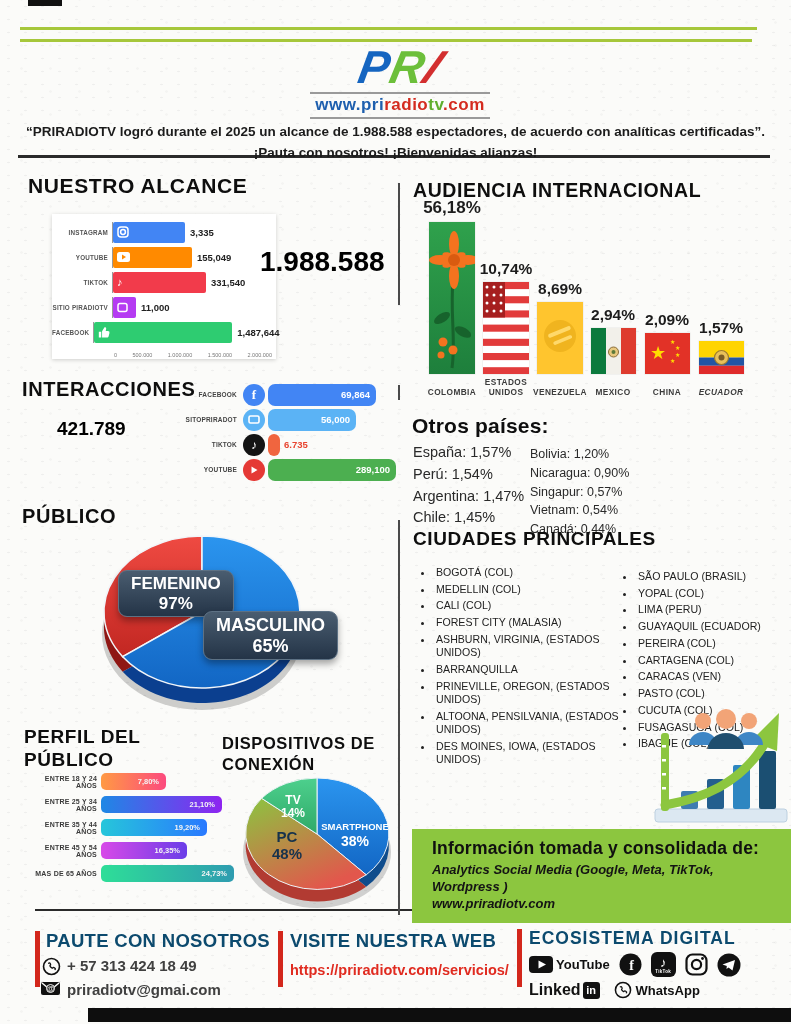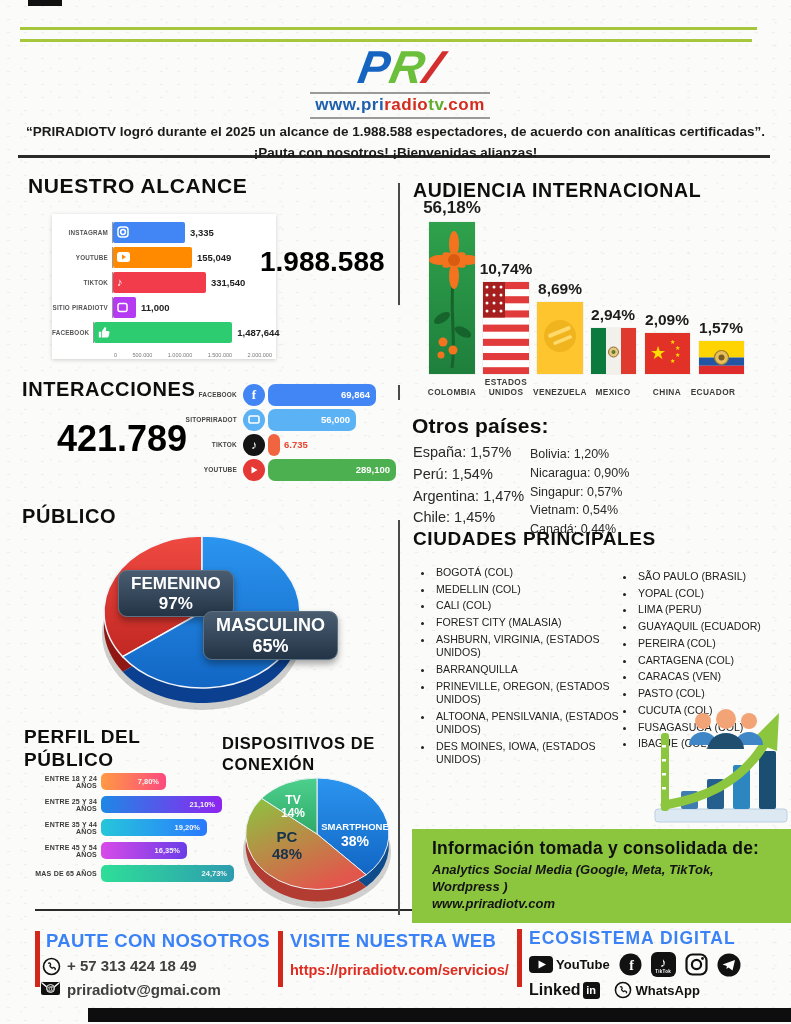--- a/index.html
+++ b/index.html
@@ -66,21 +66,21 @@
   .pf-row{position:absolute;display:flex;align-items:center;height:17px;z-index:2;}
   .pf-label{width:73px;text-align:right;font-size:7px;font-weight:700;color:#3a3a3a;padding-right:4px;letter-spacing:.2px;}
   .pf-bar{height:17px;border-radius:5px;display:flex;align-items:center;justify-content:flex-end;padding-right:7px;box-sizing:border-box;}
   .pf-val{font-size:7.5px;font-weight:800;color:#f4f4f4;}
   
   .fuente{position:absolute;left:412px;top:829px;width:346px;background:#8cc63f;padding:9px 20px 10px;z-index:2;}
   .fuente .f-title{font-weight:800;font-size:17.5px;color:#101010;letter-spacing:.2px;}
   .fuente .f-line{font-style:italic;font-weight:700;font-size:13px;color:#141414;margin-top:3px;line-height:1.3;}
   
   .redbar{position:absolute;width:4.5px;background:#d3271c;z-index:2;}
-  .ft-title{position:absolute;font-weight:900;font-size:18.5px;color:#3b82f6;letter-spacing:.3px;z-index:2;white-space:nowrap;}
+  .ft-title{position:absolute;font-weight:900;font-size:18.5px;color:#0c4a6e;letter-spacing:.3px;z-index:2;white-space:nowrap;}
   .ft-text{position:absolute;font-weight:700;font-size:15px;color:#404040;z-index:2;white-space:nowrap;}
   .ft-link{position:absolute;font-weight:700;font-size:14.5px;color:#e02b20;z-index:2;white-space:nowrap;}
   .soc{display:inline-flex;align-items:center;justify-content:center;}
   .bottom-bar{position:absolute;left:88px;top:1008px;right:0;height:14px;background:#0e0e0e;z-index:2;}
   svg{display:block;}
 </style>
 </head>
 <body>
 
 <div id="page">
@@ -275,40 +275,40 @@
     <div class="fpct" style="left:308px;bottom:59px;">1,57%</div>
     <div class="fbar" style="left:286px;width:45px;height:33px;">
       <svg width="45" height="33" viewBox="0 0 45 33">
         <rect width="45" height="16.5" fill="#ffd400"></rect>
         <rect y="16.5" width="45" height="8.25" fill="#2255a4"></rect>
         <rect y="24.75" width="45" height="8.25" fill="#df2b2b"></rect>
         <circle cx="22.5" cy="16.5" r="7" fill="#e8c05a" stroke="#9a7b2f" stroke-width="1.2"></circle>
         <circle cx="22.5" cy="16.5" r="3" fill="#7a5c25"></circle>
       </svg>
     </div>
-    <div class="fcountry" style="left:300px;">ECUADOR</div>
+    <div class="fcountry" style="left:308px;font-style:italic;">ECUADOR</div>
   </div>
 
   <div class="sec-title" style="left:412px;top:414px;font-size:21px;letter-spacing:.2px;">Otros países:</div>
   <div class="otros-col" style="left:413px;top:442px;font-size:14.5px;line-height:1.5;">
     <div>España: 1,57%</div>
     <div>Perú: 1,54%</div>
     <div>Argentina: 1,47%</div>
     <div>Chile: 1,45%</div>
   </div>
   <div class="otros-col" style="left:530px;top:445px;font-size:12.5px;line-height:1.5;">
     <div>Bolivia: 1,20%</div>
     <div>Nicaragua: 0,90%</div>
     <div>Singapur: 0,57%</div>
     <div>Vietnam: 0,54%</div>
     <div>Canadá: 0,44%</div>
   </div>
 
   <div class="sec-title" style="left:22px;top:378px;font-size:20px;">INTERACCIONES</div>
-  <div class="big-num" style="left:57px;top:418px;font-size:36px;">421.789</div>
+  <div class="big-num" style="left:57px;top:418px;font-size:19px;">421.789</div>
 
   <div class="in-row" style="left:160px;top:383px;">
     <span class="in-label">FACEBOOK</span>
     <span class="in-ic" style="background:#4285f4;">
         <span style="color:#fff;font-weight:800;font-size:13px;font-family:'Liberation Serif',serif;">f</span>
       </span>
     <div class="in-plot">
         <div class="in-bar" style="width:108px;background:#4285f4;">
           <span class="in-valin">69,864</span>
         </div>

